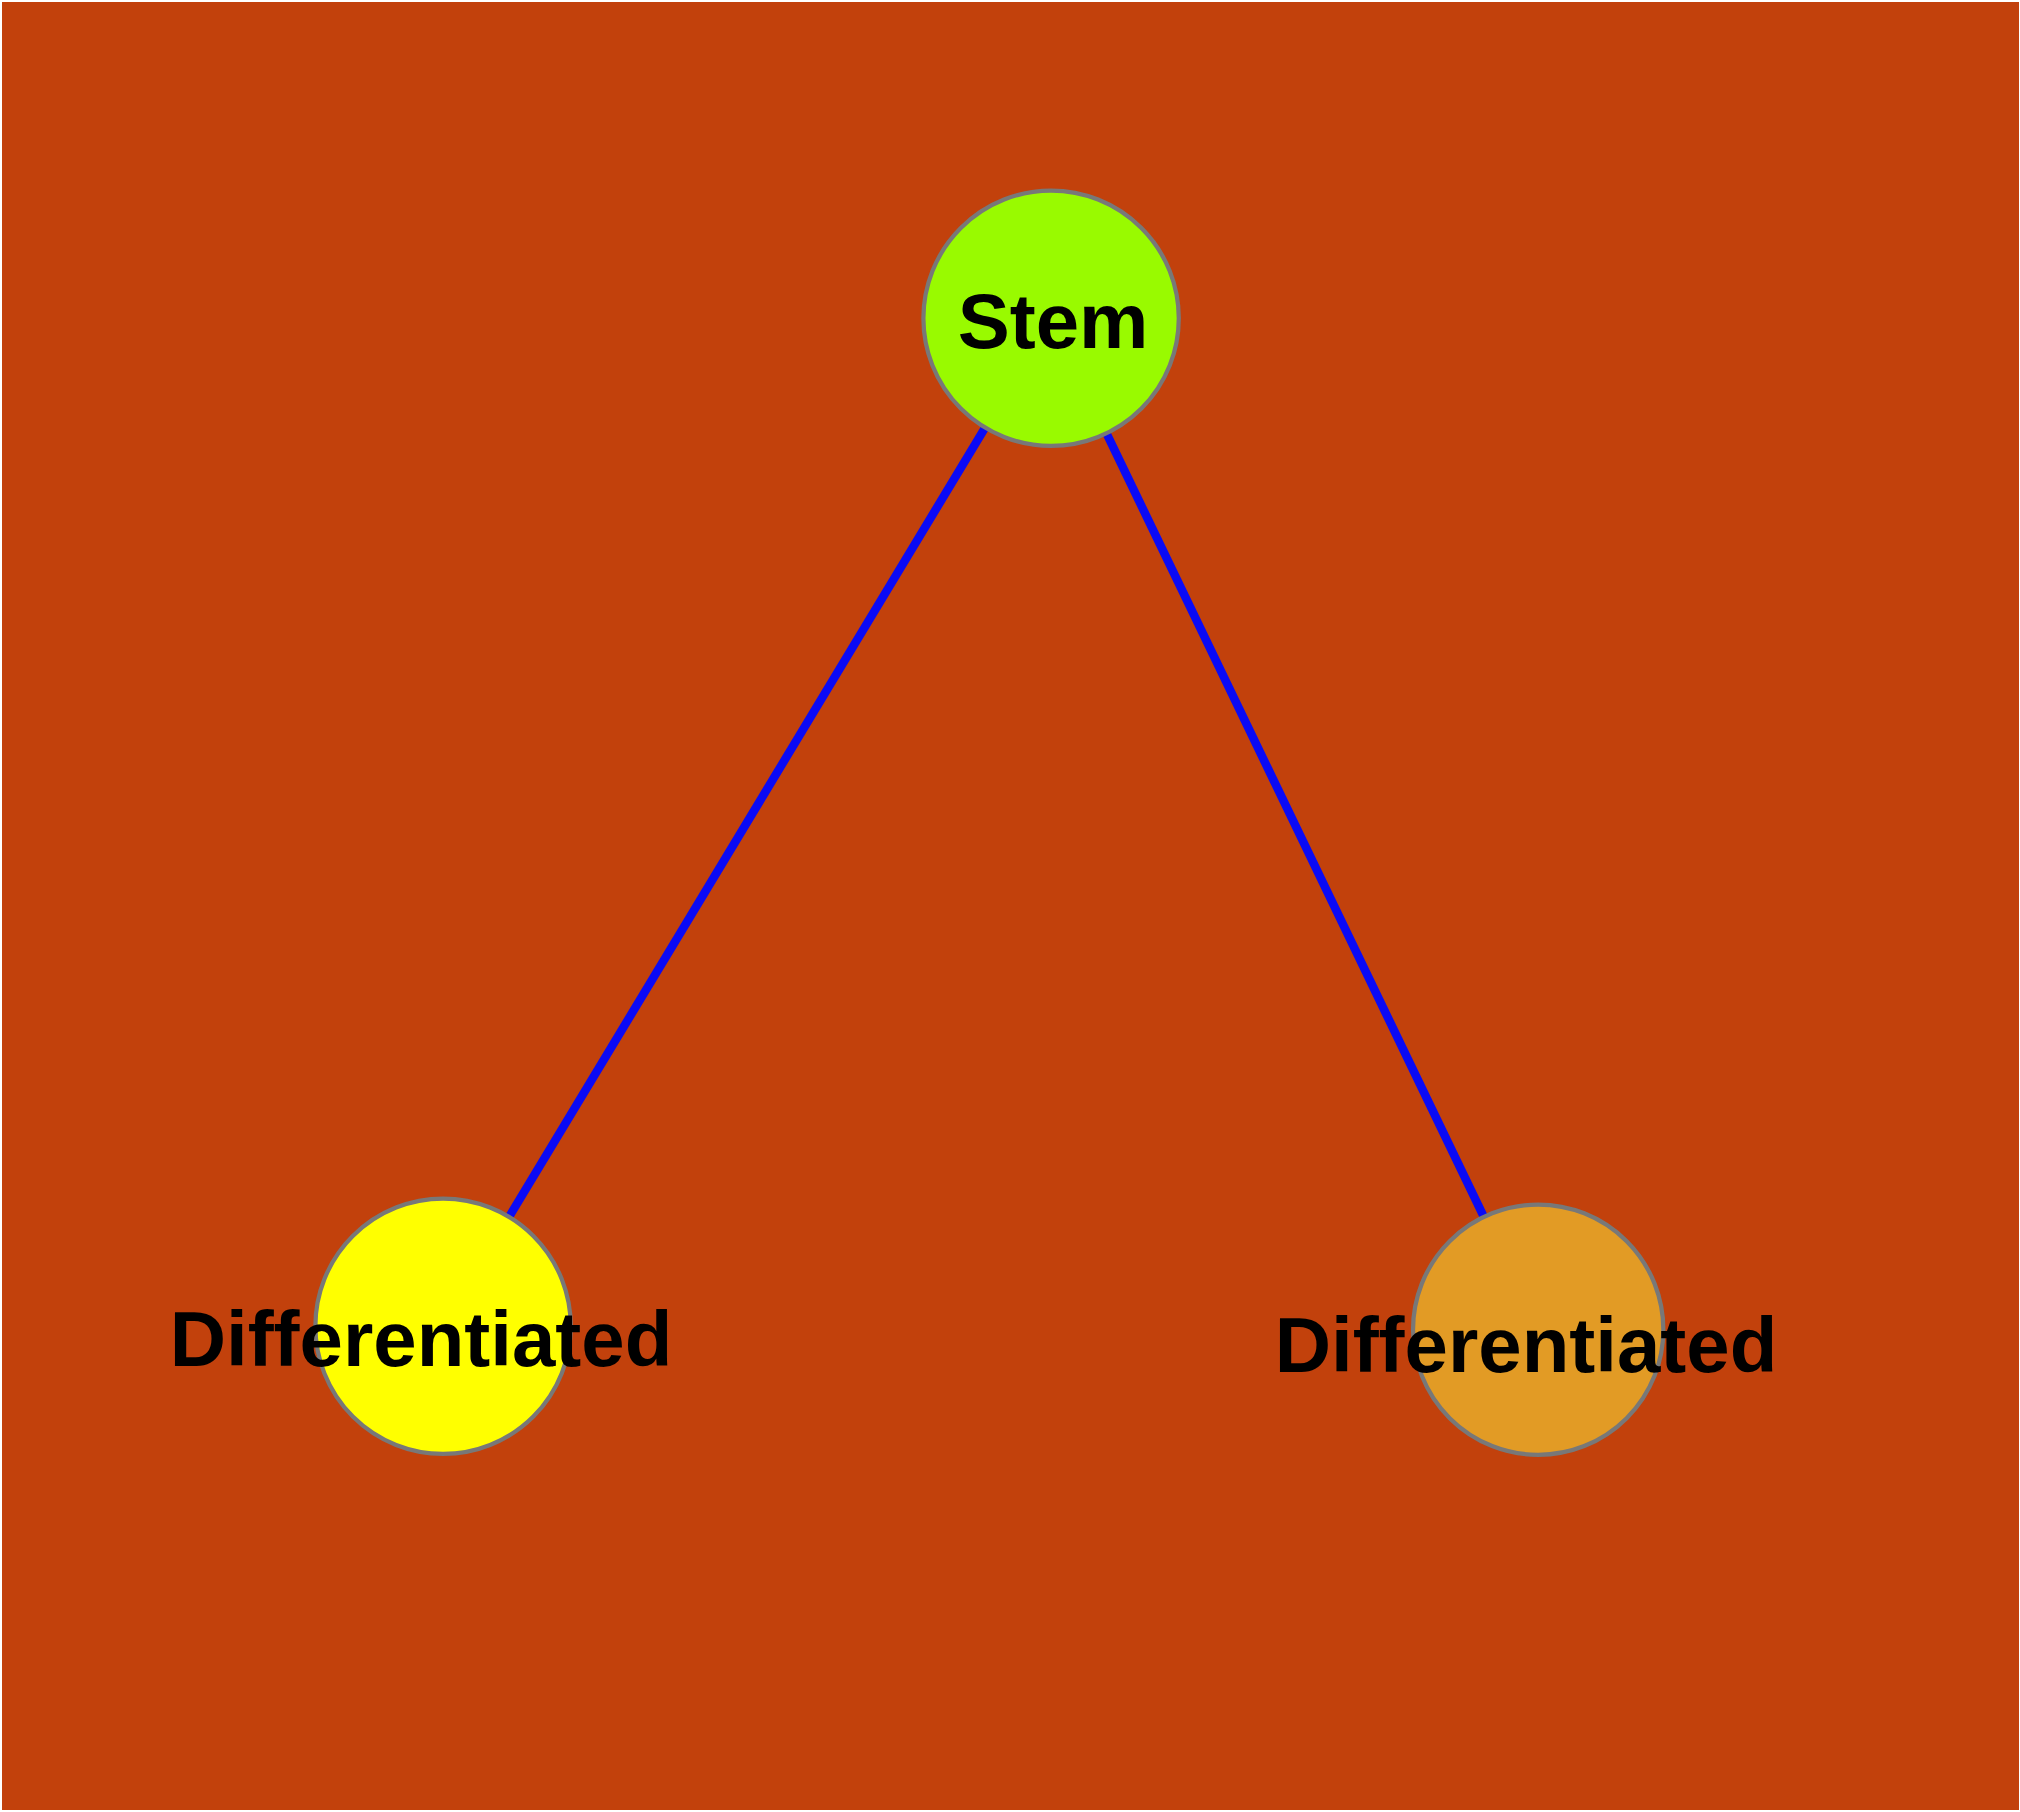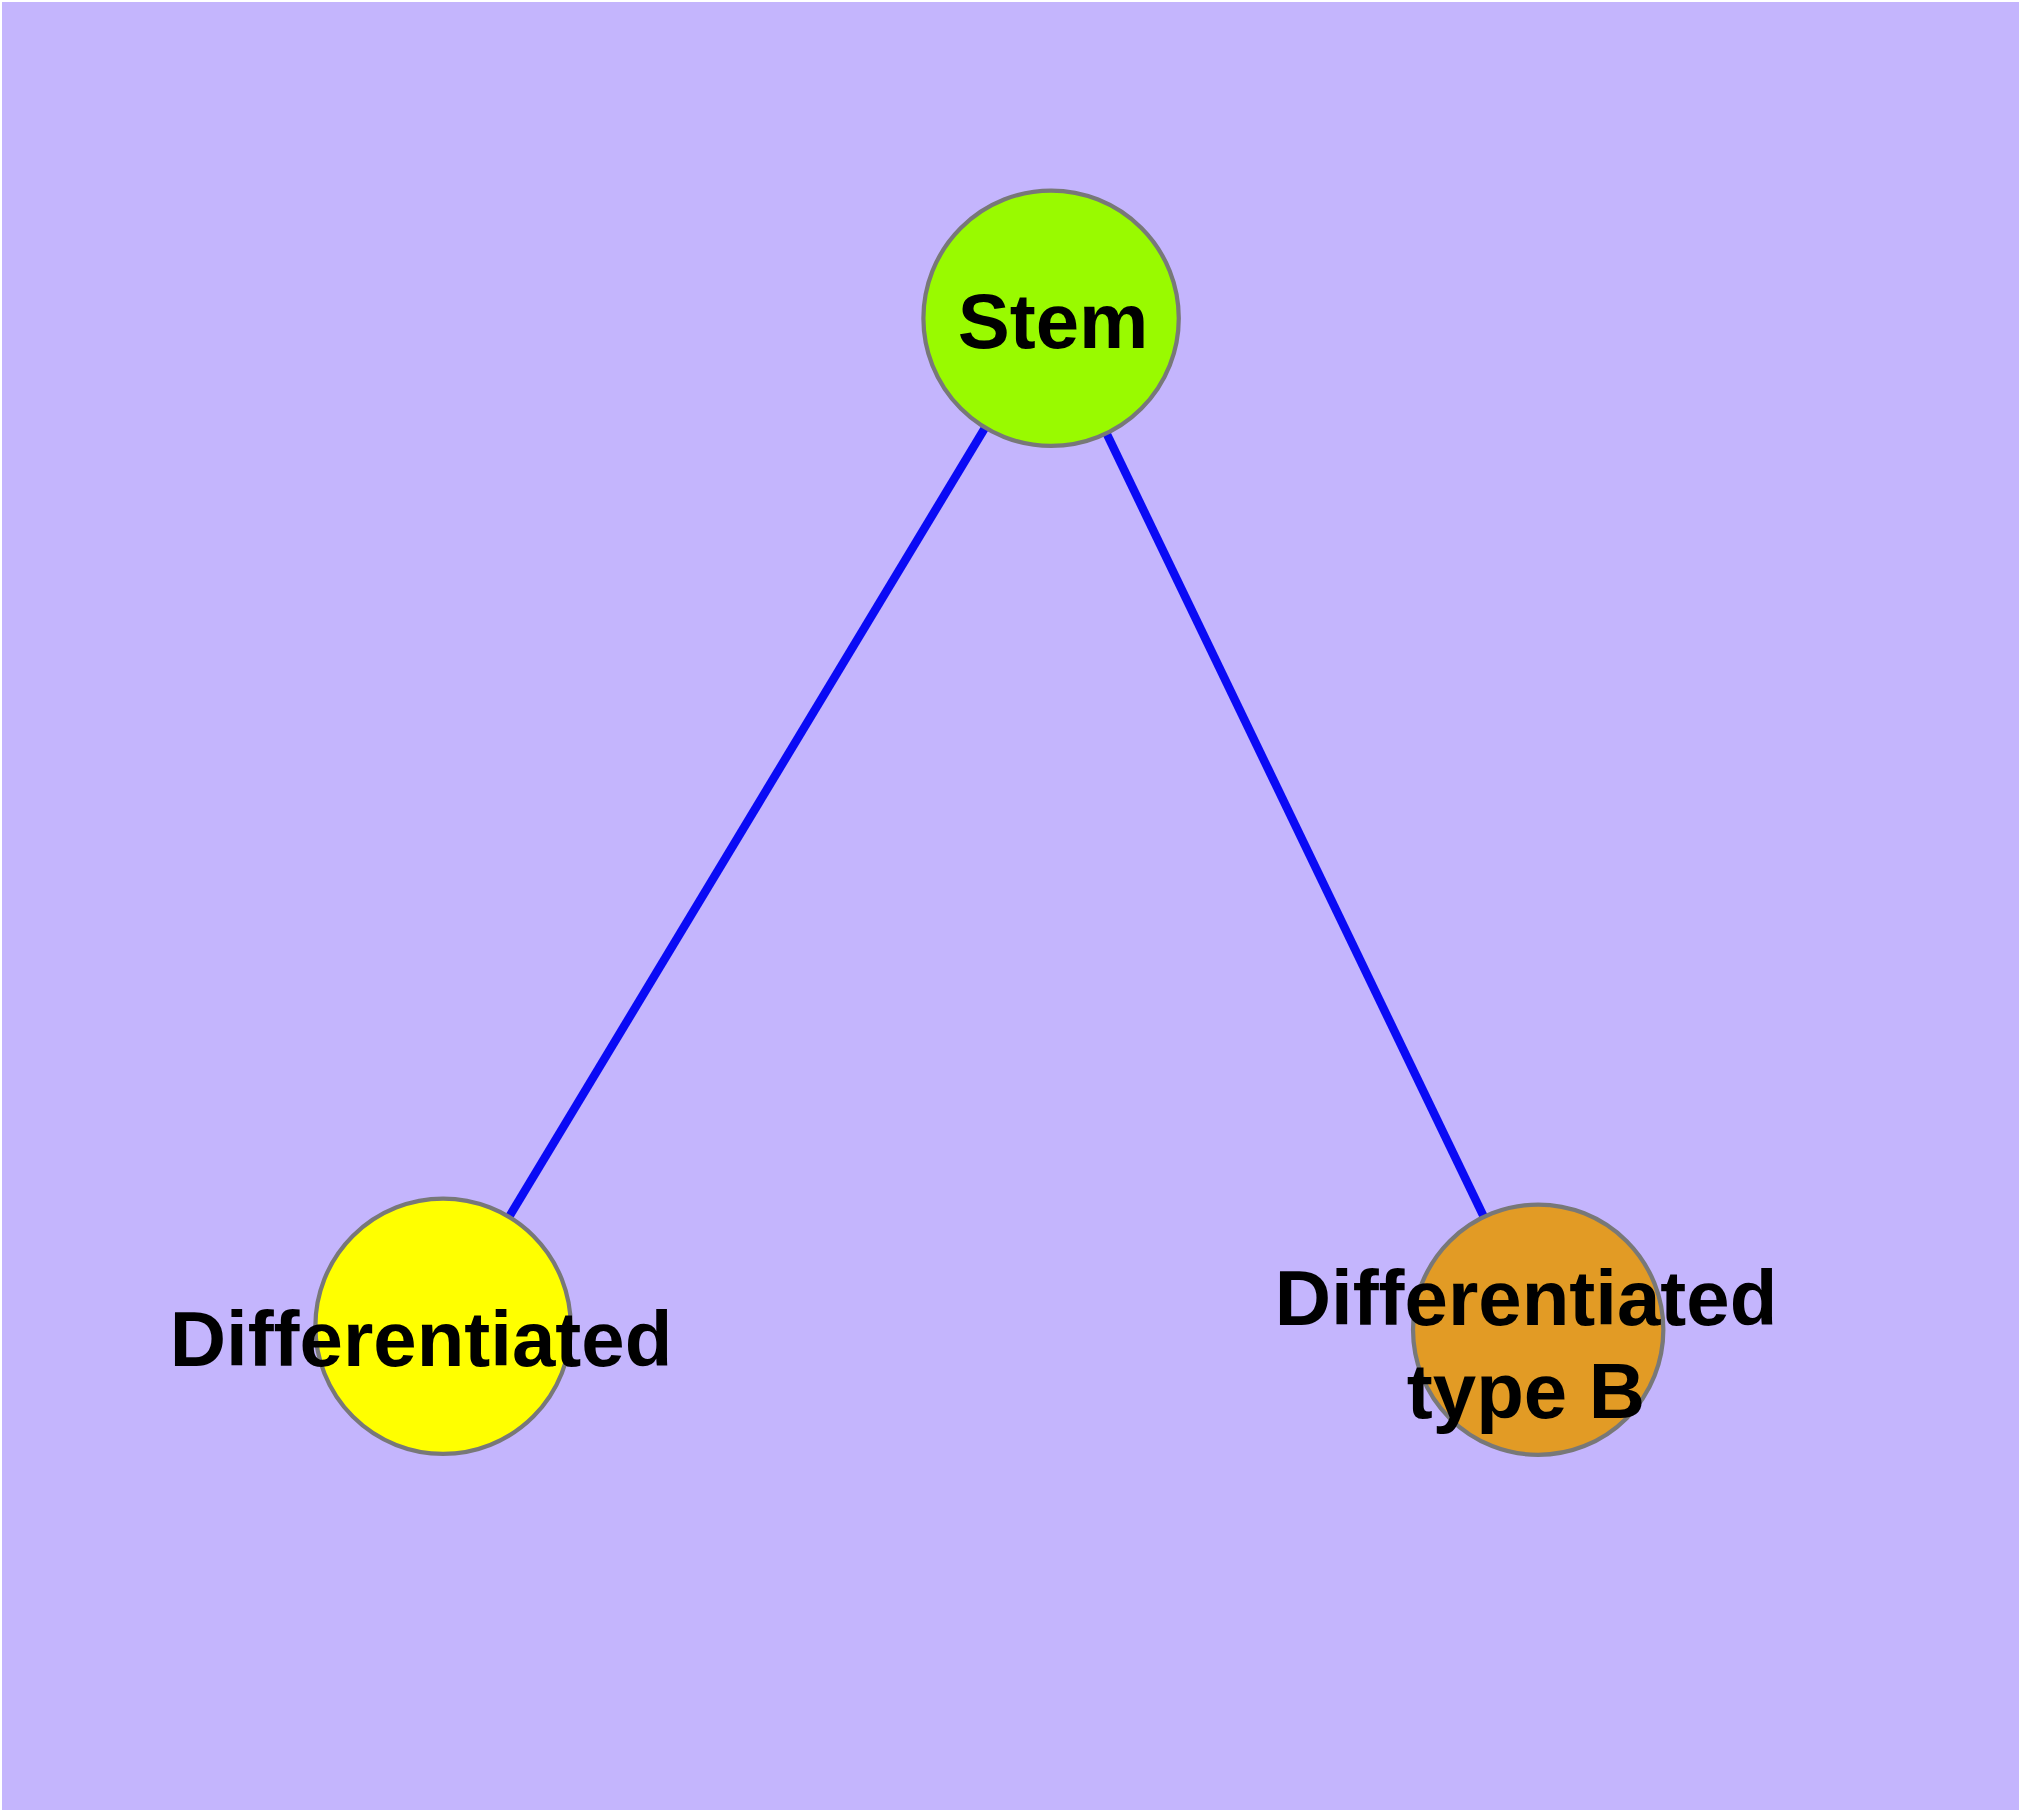--- a/index.html
+++ b/index.html
@@ -40,35 +40,34 @@
     font-size: 78px;
     line-height: 93px;
     letter-spacing: 0;
     white-space: nowrap;
     color: #000000;
   }
 </style>
 </head>
 <body>
 
-<div class="stage" style="background: #c4b5fd; border-color: rgb(255, 255, 255);">
+<div class="stage" style="background: #c2410c; border-color: rgb(255, 255, 255);">
   <svg viewBox="0 0 2384 2138" aria-hidden="true">
     <line class="edge" x1="1240" y1="374" x2="521" y2="1566" stroke="#0A0AF5"></line>
     <line class="edge" x1="1240" y1="374" x2="1816" y2="1570" stroke="#0A0AF5"></line>
     <circle class="node" cx="1240" cy="374" r="151" fill="#99FA00" stroke="#787878"></circle>
     <circle class="node" cx="521" cy="1566" r="151" fill="#FFFF00" stroke="#787878"></circle>
     <circle class="node" cx="1816" cy="1570" r="148" fill="#E29B25" stroke="#787878"></circle>
   </svg>
 
   <div class="node-label" style="left: 1051px; top: 319px; color: rgb(0, 0, 0);">
     <div>Stem</div>
   </div>
 
   <div class="node-label" style="left: 419px; top: 1337px; color: rgb(0, 0, 0);">
     <div>Differentiated</div>
   </div>
 
   <div class="node-label" style="left: 1524px; top: 1343px; color: rgb(0, 0, 0);">
     <div>Differentiated</div>
-    <div>type B</div>
   </div>
 </div>
 
 
 </body></html>

